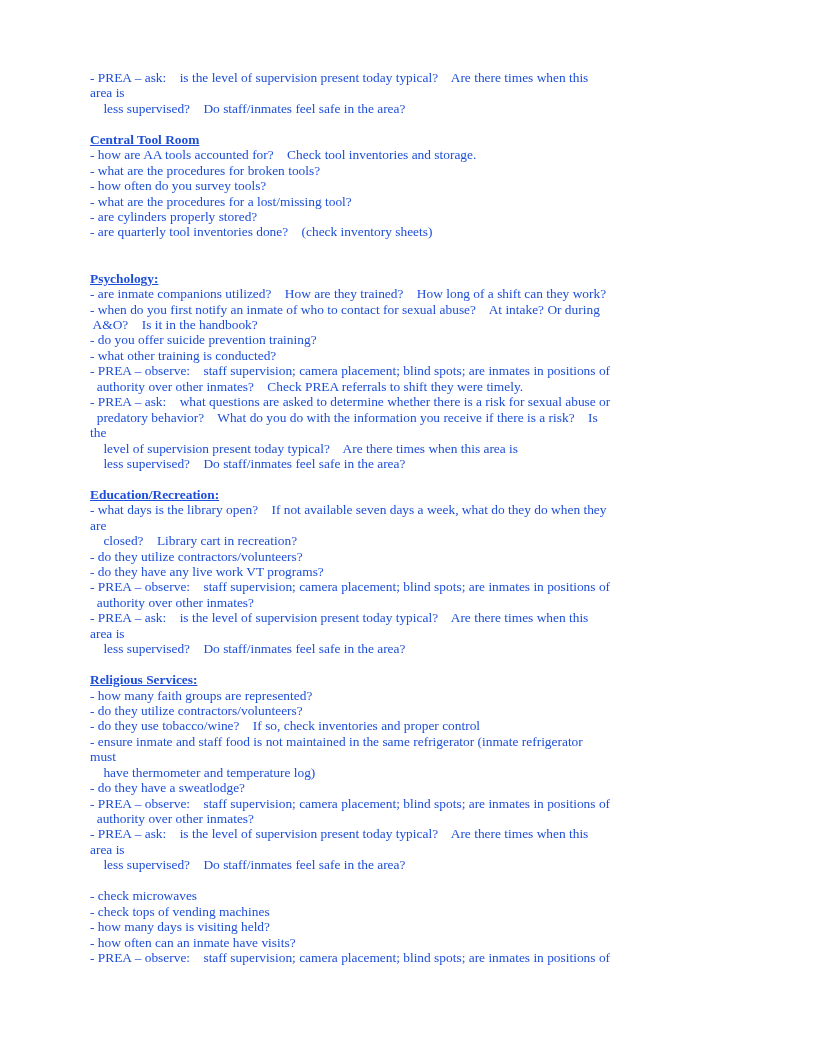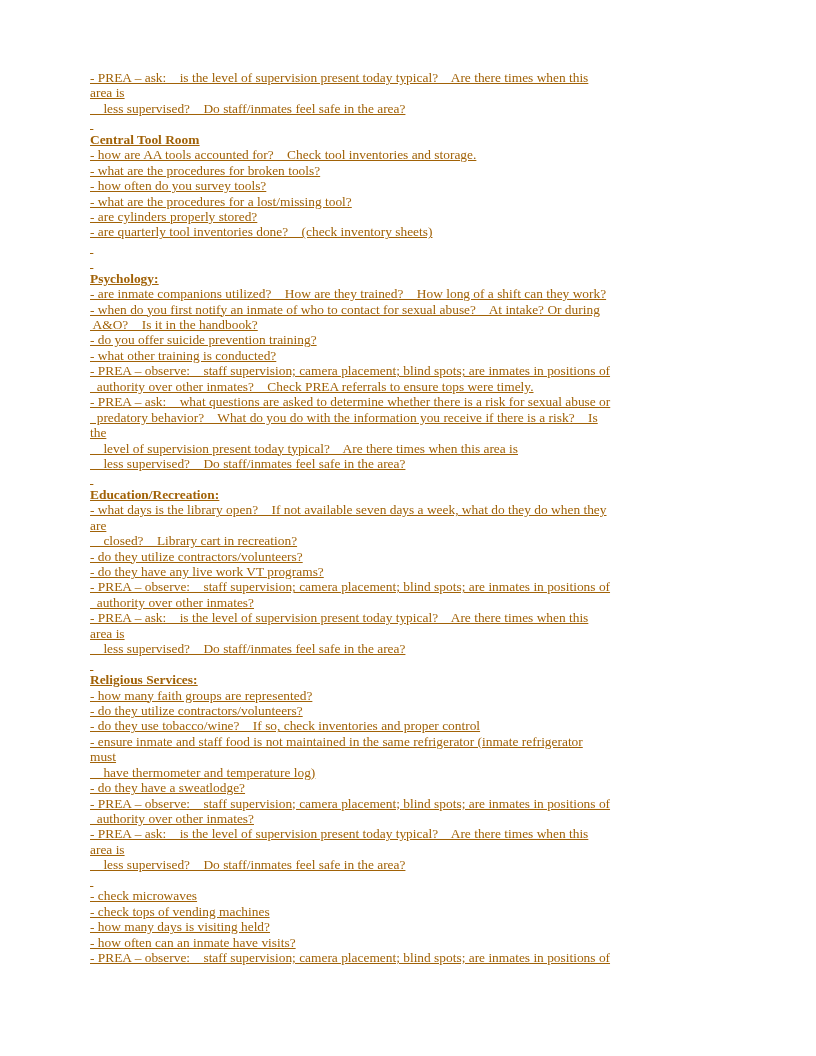--- a/index.html
+++ b/index.html
@@ -11,25 +11,24 @@
     position: relative;
     width: 816px;
     height: 1056px;
     overflow: hidden;
   }
   .page {
     position: absolute;
     top: 70px;
     left: 90px;
     right: 0;
-    color: #a16207;
+    color: #1d4ed8;
     font-family: "Liberation Serif", "DejaVu Serif", serif;
     font-size: 13.4px;
     line-height: 15.45px;
-    text-decoration: underline;
   }
   .line {
     white-space: pre;
     height: 15.45px;
     overflow: visible;
   }
   .blank {
     white-space: pre;
     height: 15.45px;
   }
@@ -56,21 +55,21 @@
       <div class="line">- are quarterly tool inventories done?    (check inventory sheets)</div>
       <div class="blank">&nbsp;</div>
       <div class="blank">&nbsp;</div>
       <div class="line heading">Psychology:</div>
       <div class="line">- are inmate companions utilized?    How are they trained?    How long of a shift can they work?</div>
       <div class="line">- when do you first notify an inmate of who to contact for sexual abuse?    At intake? Or during</div>
       <div class="line"> A&amp;O?    Is it in the handbook?</div>
       <div class="line">- do you offer suicide prevention training?</div>
       <div class="line">- what other training is conducted?</div>
       <div class="line">- PREA – observe:    staff supervision; camera placement; blind spots; are inmates in positions of</div>
-      <div class="line">  authority over other inmates?    Check PREA referrals to ensure tops were timely.</div>
+      <div class="line">  authority over other inmates?    Check PREA referrals to shift they were timely.</div>
       <div class="line">- PREA – ask:    what questions are asked to determine whether there is a risk for sexual abuse or</div>
       <div class="line">  predatory behavior?    What do you do with the information you receive if there is a risk?    Is</div>
       <div class="line">the</div>
       <div class="line">    level of supervision present today typical?    Are there times when this area is</div>
       <div class="line">    less supervised?    Do staff/inmates feel safe in the area?</div>
       <div class="blank">&nbsp;</div>
       <div class="line heading">Education/Recreation:</div>
       <div class="line">- what days is the library open?    If not available seven days a week, what do they do when they</div>
       <div class="line">are</div>
       <div class="line">    closed?    Library cart in recreation?</div>

